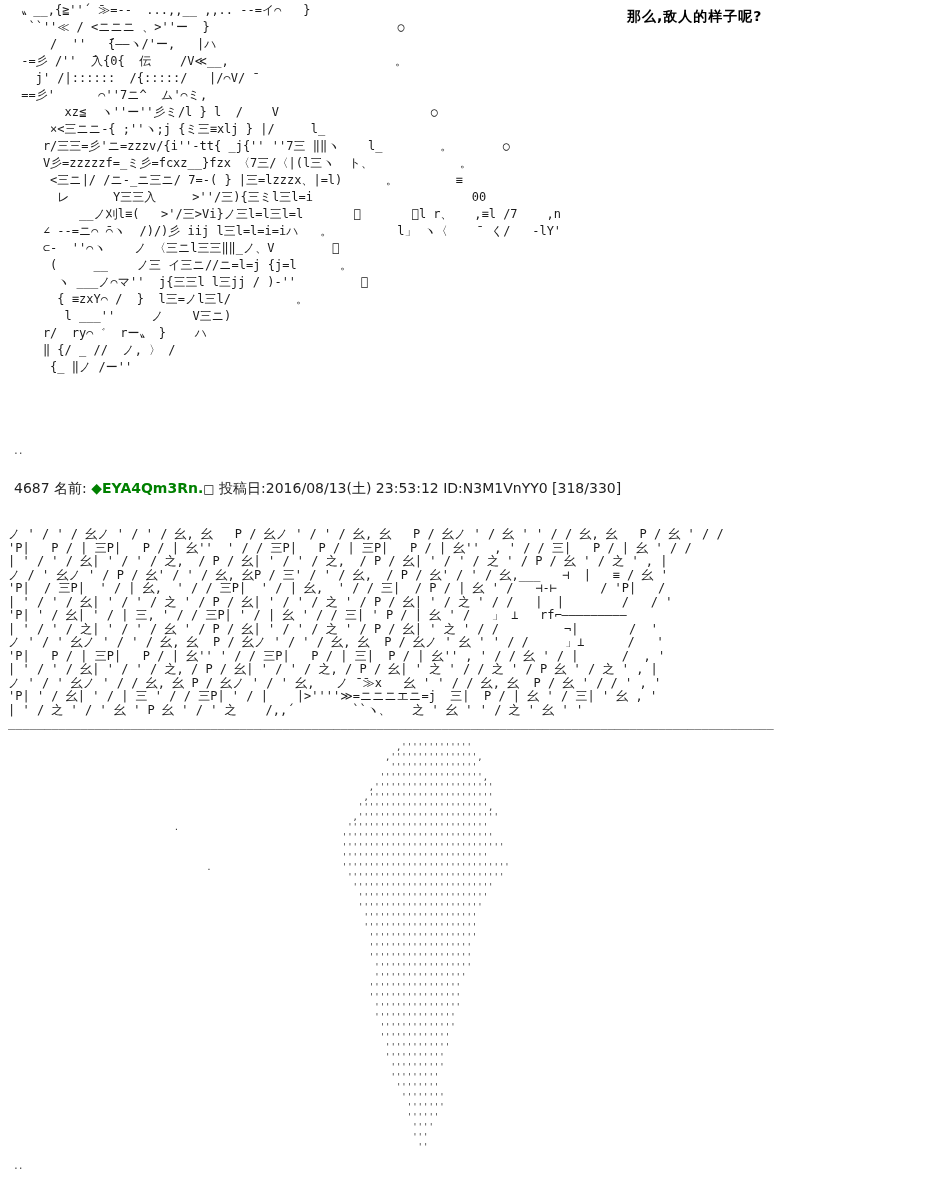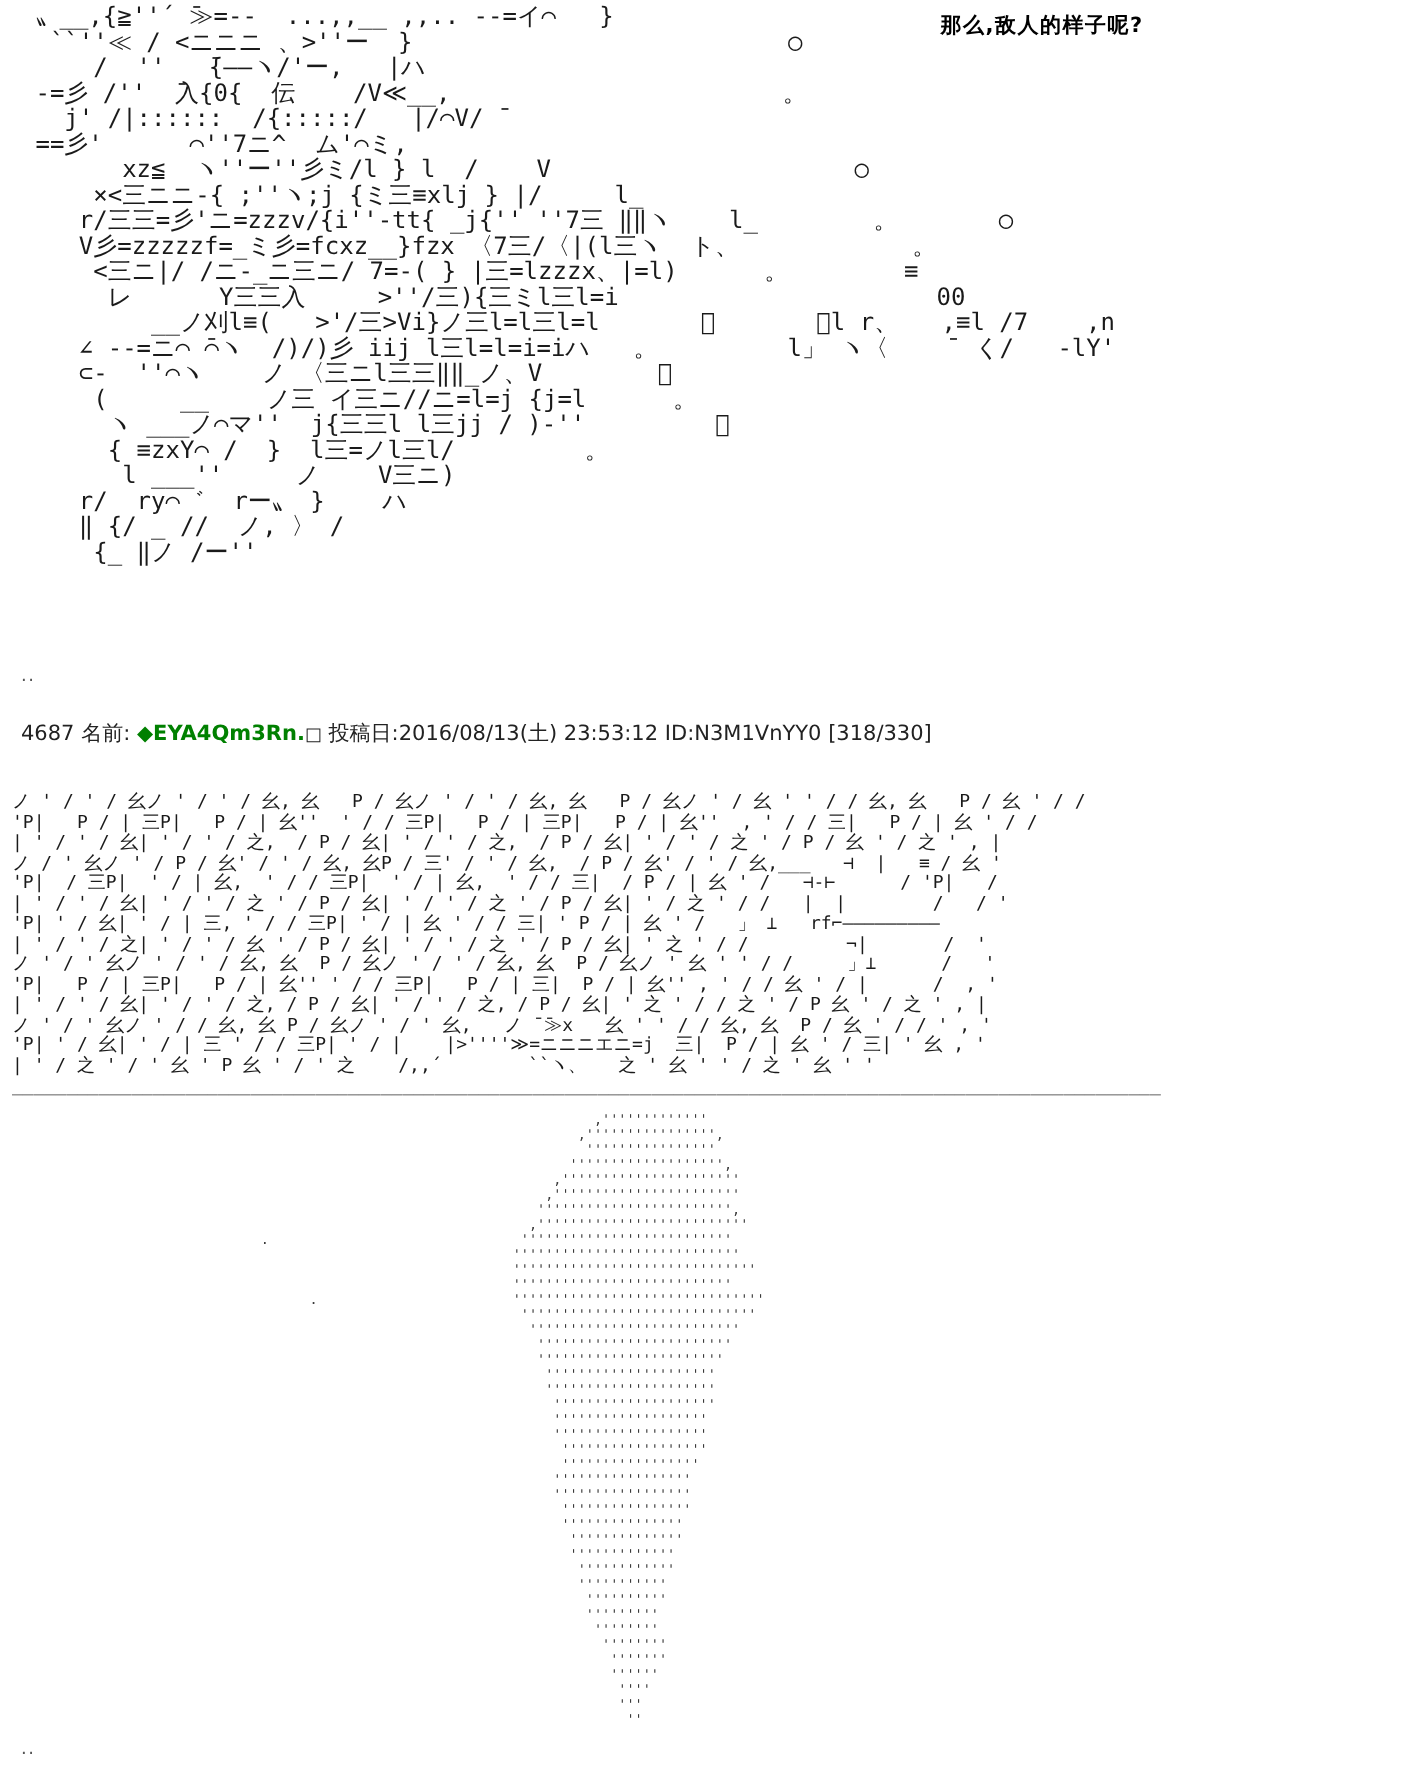--- a/index.html
+++ b/index.html
@@ -15,21 +15,21 @@
   .aa {
     position: absolute;
     margin: 0;
     font-family: "DejaVu Sans Mono", monospace;
     white-space: pre;
     color: #1a1a1a;
   }
   #aa-top {
     left: 14px;
     top: 2px;
-    font-size: 16px;
+    font-size: 12px;
     line-height: 17px;
   }
   #aa-rain {
     left: 8px;
     top: 528px;
     font-size: 12px;
     line-height: 13.5px;
   }
   #aa-figure {
     left: 60px;

